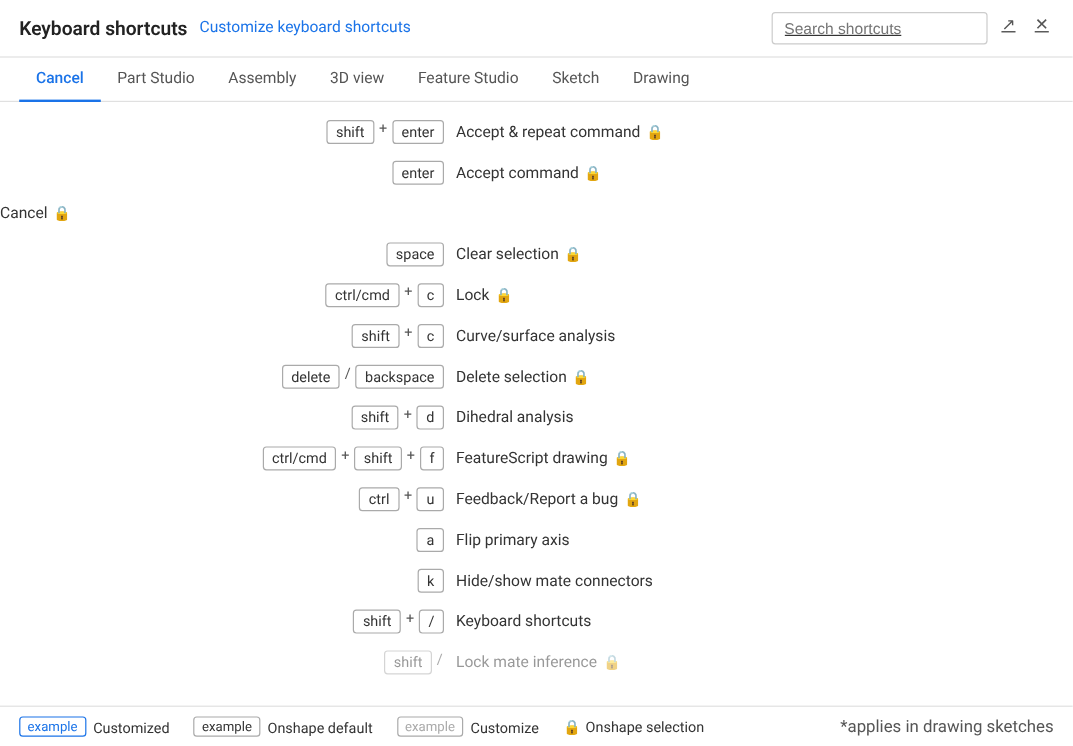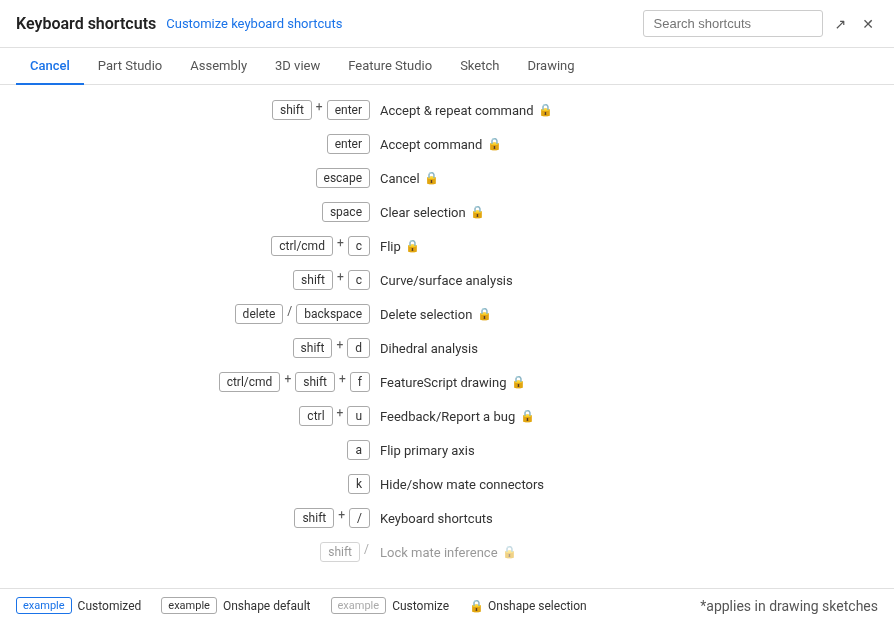--- a/index.html
+++ b/index.html
@@ -31,22 +31,23 @@
     }
     .customize-link {
       font-size: 13px;
       color: #1a73e8;
       cursor: pointer;
       text-decoration: none;
     }
     .header-right {
       margin-left: auto;
       display: flex;
-      align-items: center;
+      align-items: flex-start;
       gap: 8px;
+      text-decoration: underline;
     }
     .search-input {
       border: 1px solid #ccc;
       border-radius: 3px;
       padding: 5px 10px;
       font-size: 13px;
       width: 180px;
       color: #888;
       outline: none;
     }
@@ -154,21 +155,21 @@
       border-top: 1px solid #e0e0e0;
       padding: 8px 16px;
       display: flex;
       align-items: center;
       gap: 20px;
       flex-shrink: 0;
       background: #fff;
     }
     .legend-item {
       display: flex;
-      align-items: center;
+      align-items: flex-end;
       gap: 6px;
       font-size: 12px;
       color: #333;
     }
     .legend-key {
       border: 1px solid #1a73e8;
       border-radius: 3px;
       padding: 1px 6px;
       font-size: 11px;
       color: #1a73e8;
@@ -235,23 +236,20 @@
       <div class="shortcut-row">
         <div class="keys-area">
           <span class="key">enter</span>
         </div>
         <div class="action-area">
           <span class="action-label">Accept command</span>
           <span class="lock-icon">🔒</span>
         </div>
       </div>
       <div class="shortcut-row">
-        <div class="keys-area">
-          <span class="key">escape</span>
-        </div>
         <div class="action-area">
           <span class="action-label">Cancel</span>
           <span class="lock-icon">🔒</span>
         </div>
       </div>
       <div class="shortcut-row">
         <div class="keys-area">
           <span class="key">space</span>
         </div>
         <div class="action-area">
@@ -259,21 +257,21 @@
           <span class="lock-icon">🔒</span>
         </div>
       </div>
       <div class="shortcut-row">
         <div class="keys-area">
           <span class="key">ctrl/cmd</span>
           <span class="key-separator">+</span>
           <span class="key">c</span>
         </div>
         <div class="action-area">
-          <span class="action-label">Flip</span>
+          <span class="action-label">Lock</span>
           <span class="lock-icon">🔒</span>
         </div>
       </div>
       <div class="shortcut-row">
         <div class="keys-area">
           <span class="key">shift</span>
           <span class="key-separator">+</span>
           <span class="key">c</span>
         </div>
         <div class="action-area">

